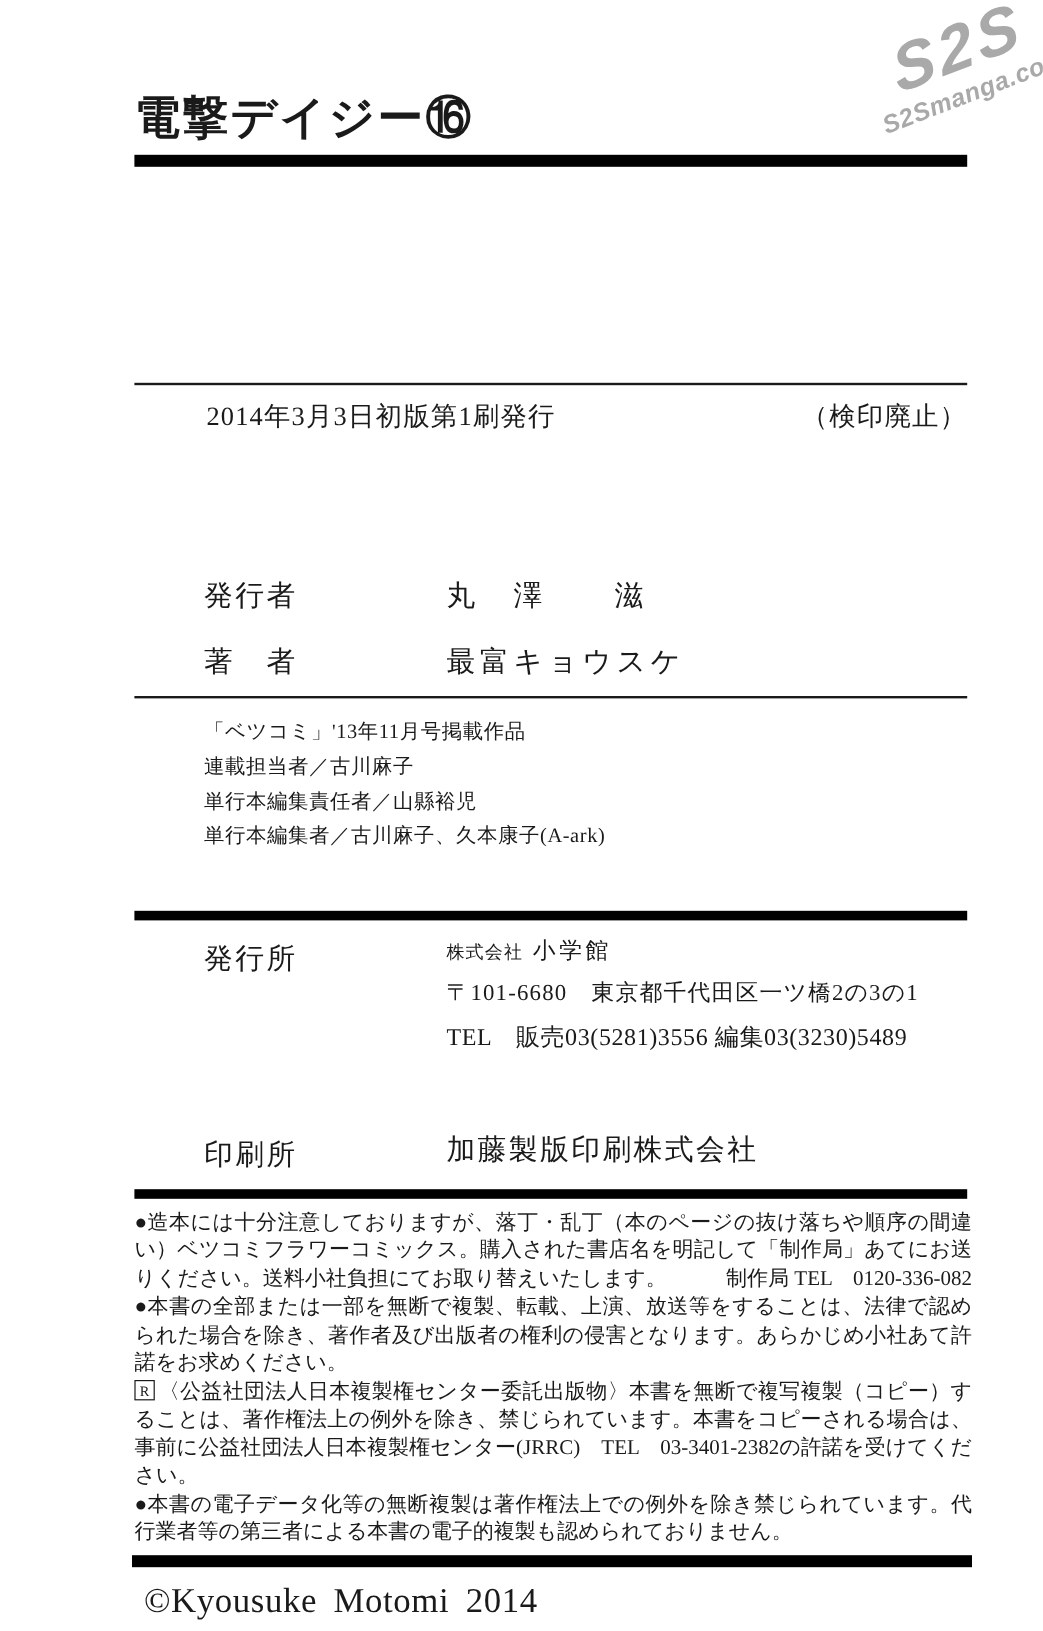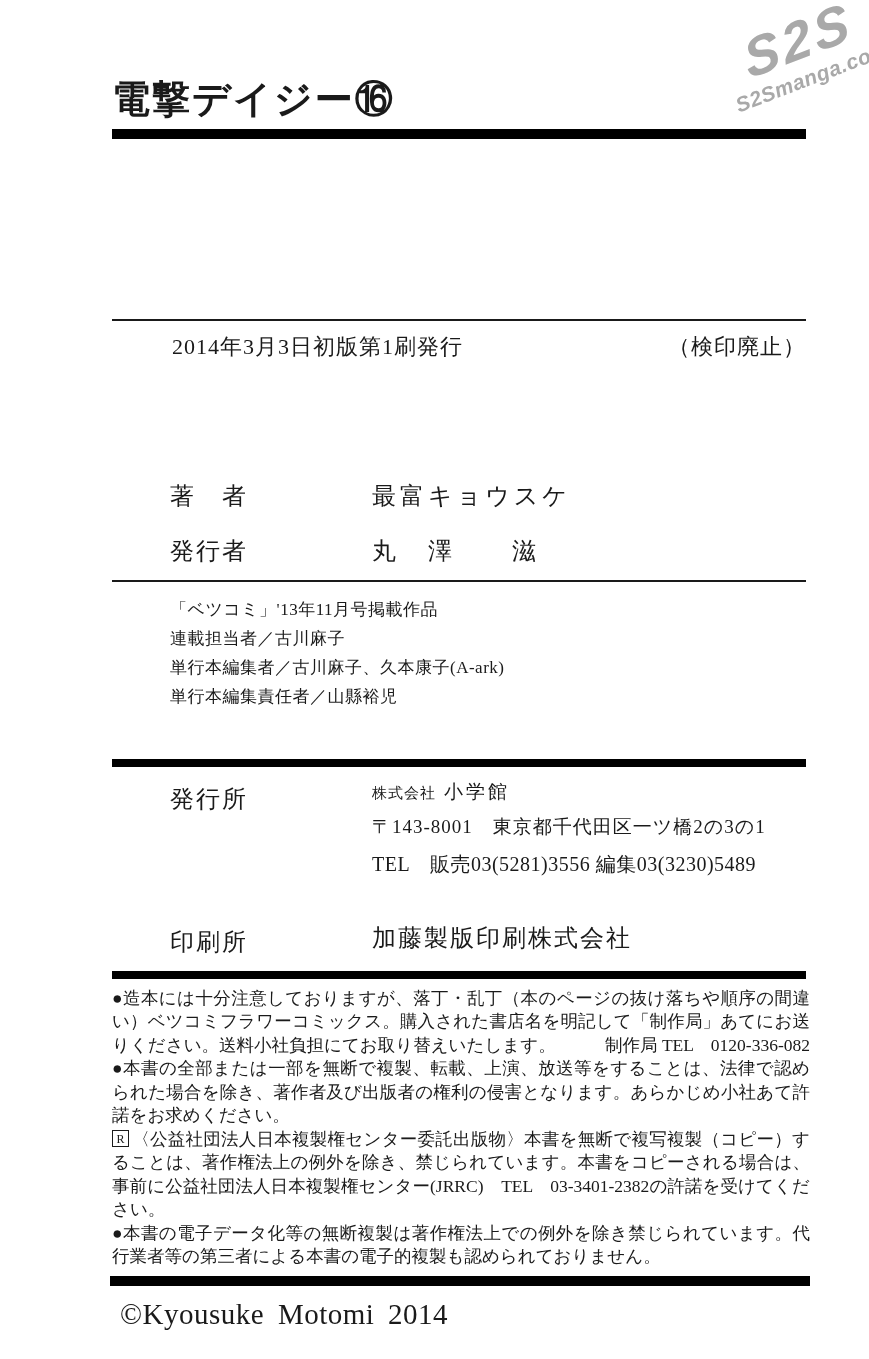--- a/index.html
+++ b/index.html
@@ -97,21 +97,21 @@
     font-size: 24px;
     letter-spacing: 2px;
     padding-top: 4px;
   }
   .pub-value { flex: 1; }
   .company-line { display: flex; align-items: baseline; }
   .company-prefix { font-size: 15px; letter-spacing: 1px; margin-right: 8px; }
   .company-name { font-size: 19px; letter-spacing: 3px; }
   .pub-address { font-size: 19px; margin-top: 9px; letter-spacing: 1px; }
   .pub-tel { font-size: 20px; margin-top: 11px; letter-spacing: 0.5px; }
-  .printer-row { margin-top: 44px; }
+  .printer-row { margin-top: 64px; }
   .printer-name { font-size: 24px; letter-spacing: 2px; }
   .bar-legal-top { height: 8px; margin-top: 13px; }
   
   .legal { margin-top: 8px; width: 698px; }
   .legal p {
     font-size: 17.5px;
     line-height: 23.5px;
     text-align: justify;
     letter-spacing: 0px;
   }
@@ -156,46 +156,46 @@
   <div class="bar bar-title"></div>
 
   <hr class="rule rule-edition">
   <div class="edition-row">
     <span class="edition-date">2014年3月3日初版第1刷発行</span>
     <span class="edition-note">（検印廃止）</span>
   </div>
 
   <div class="credits">
     <div class="credit-row">
+      <span class="credit-label">発行者</span>
+      <span class="credit-value">丸　澤　　滋</span>
+    </div>
+    <div class="credit-row">
       <span class="credit-label">著　者</span>
       <span class="credit-value">最富キョウスケ</span>
     </div>
-    <div class="credit-row">
-      <span class="credit-label">発行者</span>
-      <span class="credit-value">丸　澤　　滋</span>
-    </div>
   </div>
   <hr class="rule rule-credits">
 
   <div class="editorial">
     <div class="editorial-line">「ベツコミ」'13年11月号掲載作品</div>
     <div class="editorial-line">連載担当者／古川麻子</div>
+    <div class="editorial-line">単行本編集責任者／山縣裕児</div>
     <div class="editorial-line">単行本編集者／古川麻子、久本康子(A-ark)</div>
-    <div class="editorial-line">単行本編集責任者／山縣裕児</div>
   </div>
 
   <div class="bar bar-section"></div>
   <div class="pub-row">
     <div class="pub-label">発行所</div>
     <div class="pub-value">
       <div class="company-line">
         <span class="company-prefix">株式会社</span>
         <span class="company-name">小学館</span>
       </div>
-      <div class="pub-address">〒143-8001　東京都千代田区一ツ橋2の3の1</div>
+      <div class="pub-address">〒101-6680　東京都千代田区一ツ橋2の3の1</div>
       <div class="pub-tel">TEL　販売03(5281)3556 編集03(3230)5489</div>
     </div>
   </div>
 
   <div class="pub-row printer-row">
     <div class="pub-label">印刷所</div>
     <div class="pub-value printer-name">加藤製版印刷株式会社</div>
   </div>
   <div class="bar bar-legal-top"></div>
 

